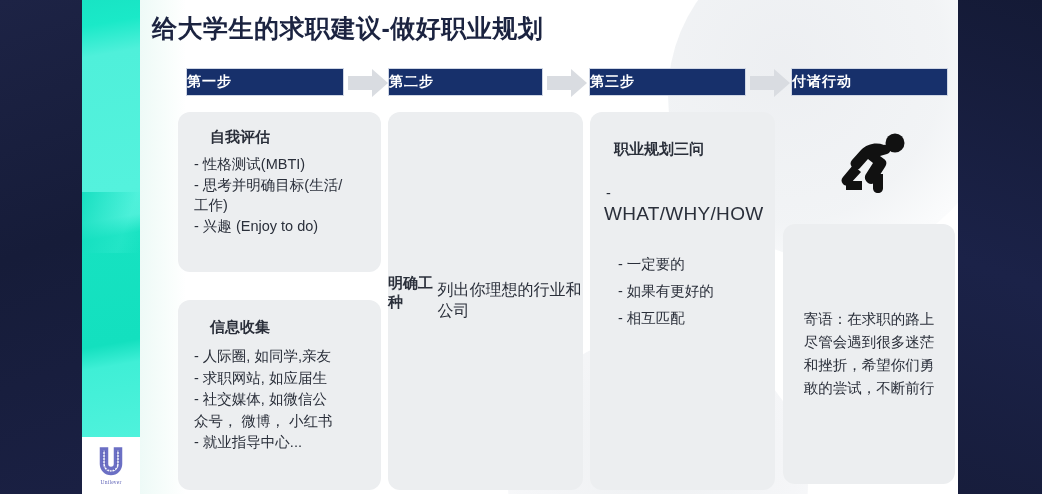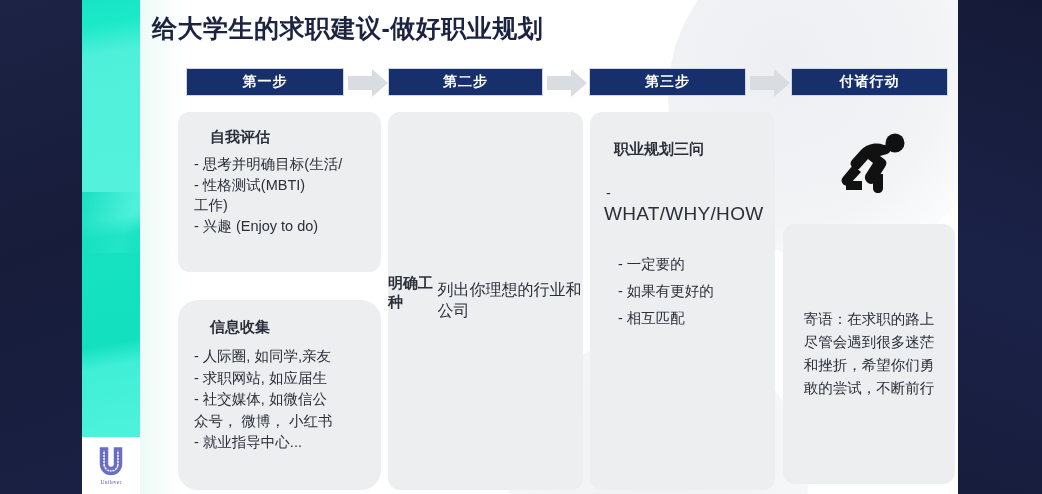--- a/index.html
+++ b/index.html
@@ -117,21 +117,21 @@
     top: 0;
     height: 28px;
     background: #17306b;
     border: 1px solid #cfd6e4;
     box-sizing: border-box;
     color: #ffffff;
     font-size: 14px;
     font-weight: bold;
     display: flex;
     align-items: center;
-    justify-content: center;
+    justify-content: flex-start;
     letter-spacing: 1px;
   }
   .step-arrow {
     position: absolute;
     top: 1px;
     width: 40px; height: 28px;
   }
   .step-arrow svg { display: block; }
 
   
@@ -164,21 +164,20 @@
     padding: 12px 14px 8px 14px;
   }
   #card-self .card-title { margin: 4px 0 8px 18px; }
   #card-self .card-line  { margin: 0 0 1px 2px; }
 
   
   #card-info {
     left: 38px; top: 300px;
     width: 203px; height: 190px;
     padding: 14px 12px 0 14px;
-    border-radius: 20px;
   }
   #card-info .card-title { margin: 4px 0 10px 18px; }
   #card-info .card-line  { margin: 0 0 2px 2px; }
 
   
   #card-role {
     left: 248px; top: 112px;
     width: 195px; height: 378px;
     display: flex;
     align-items: center;
@@ -322,22 +321,22 @@
         </svg>
       </div>
 
       <div class="step-chip" style="left:651px; width:157px;">
         <span>付诸行动</span>
       </div>
     </div>
 
     <div class="card" id="card-self">
       <div class="card-title">自我评估</div>
+      <div class="card-line">- 性格测试(MBTI)</div>
       <div class="card-line">- 思考并明确目标(生活/</div>
-      <div class="card-line">- 性格测试(MBTI)</div>
       <div class="card-line">工作)</div>
       <div class="card-line">- 兴趣 (Enjoy to do)</div>
     </div>
 
     <div class="card" id="card-info">
       <div class="card-title">信息收集</div>
       <div class="card-line">- 人际圈, 如同学,亲友</div>
       <div class="card-line">- 求职网站, 如应届生</div>
       <div class="card-line">- 社交媒体, 如微信公</div>
       <div class="card-line">众号， 微博， 小红书</div>

